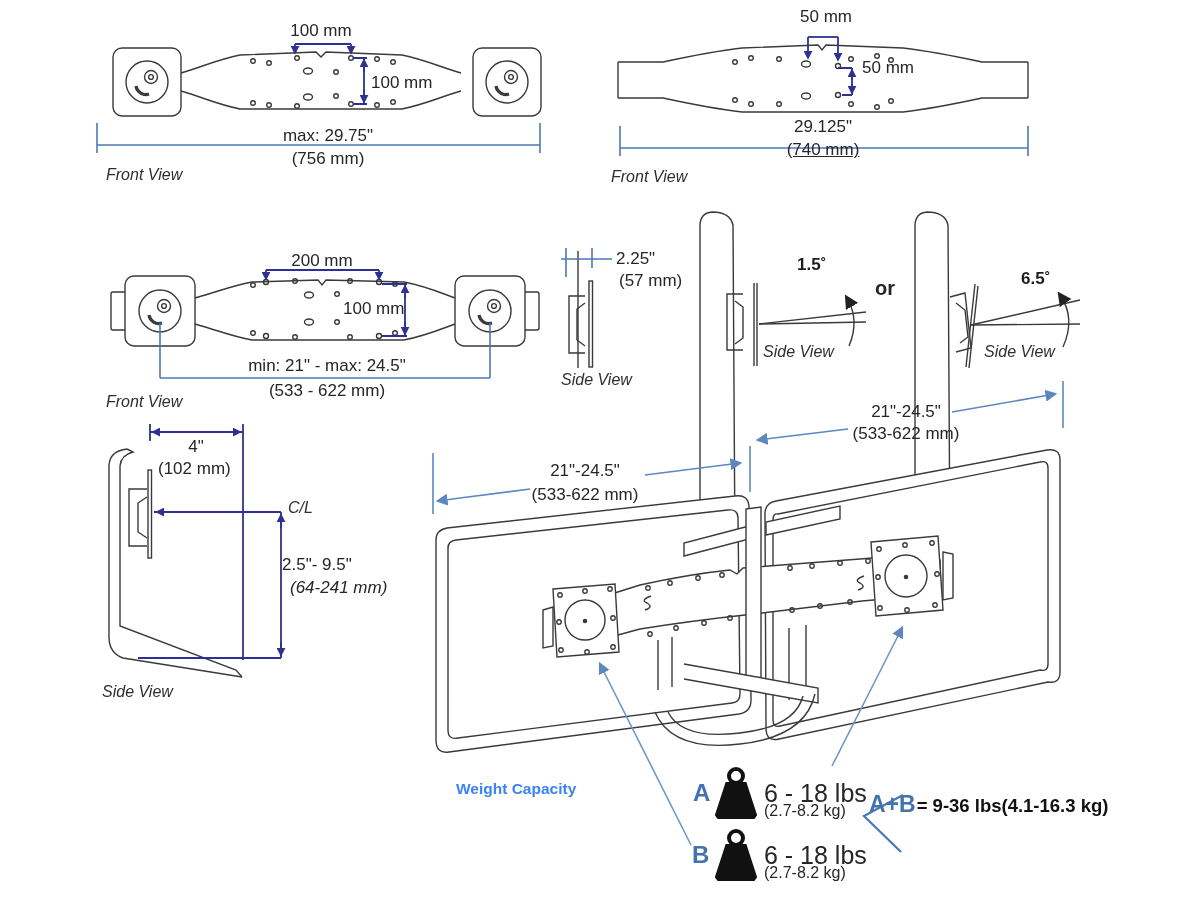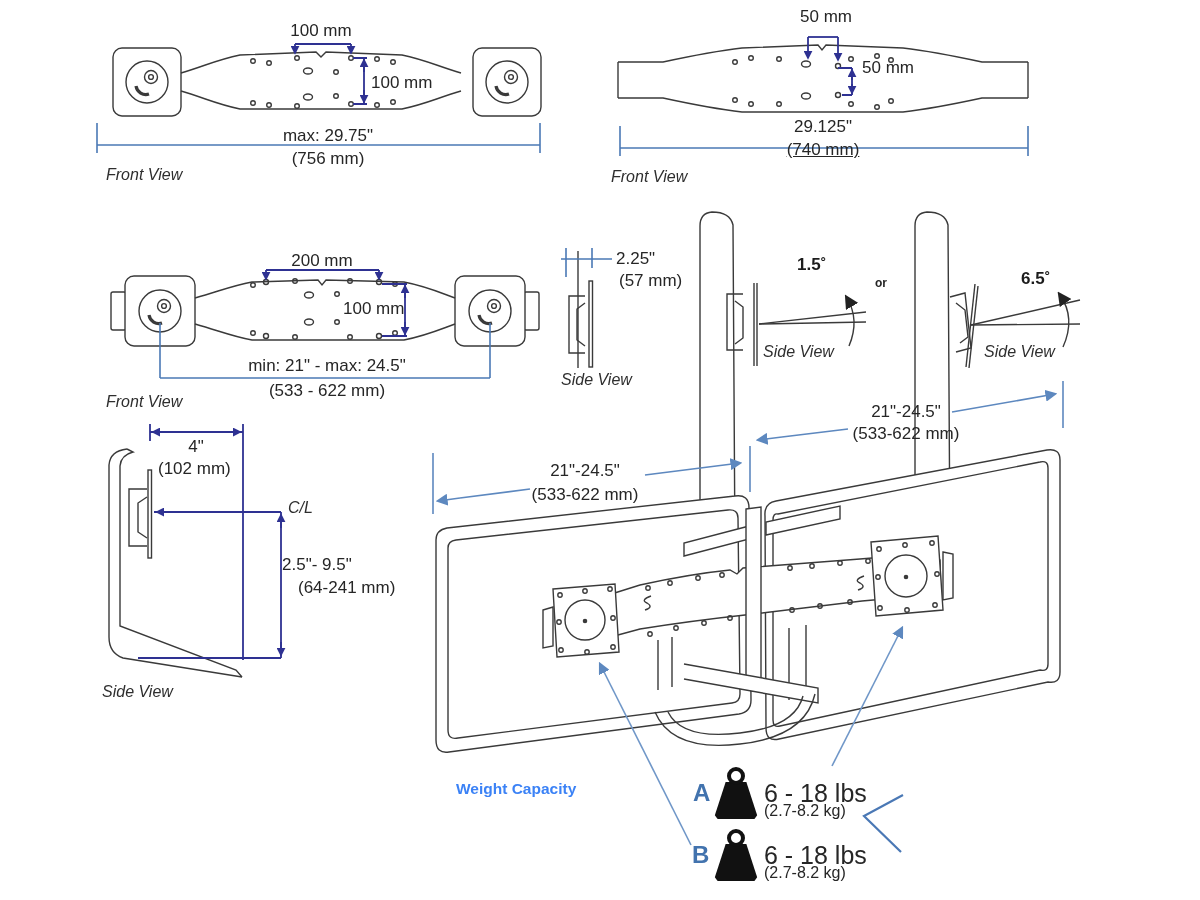--- a/index.html
+++ b/index.html
@@ -351,30 +351,30 @@
 <div class="t" style="left:343px;top:299px;">100 mm</div>
 <div class="t c" style="left:233px;top:356px;width:188px;">min: 21" - max: 24.5"</div>
 <div class="t c" style="left:233px;top:381px;width:188px;">(533 - 622 mm)</div>
 <div class="t it" style="left:106px;top:393px;">Front View</div>
 
 <div class="t" style="left:616px;top:249px;">2.25"</div>
 <div class="t" style="left:612px;top:271px;margin-left:7px;">(57 mm)</div>
 <div class="t it" style="left:561px;top:371px;">Side View</div>
 
 <div class="t deg" style="left:797px;top:255px;">1.5˚</div>
-<div class="t b" style="left:875px;top:277px;font-size:12px;">or</div>
+<div class="t b" style="left:875px;top:277px;font-size:20px;">or</div>
 <div class="t it" style="left:763px;top:343px;">Side View</div>
 <div class="t deg" style="left:1021px;top:269px;">6.5˚</div>
 <div class="t it" style="left:984px;top:343px;">Side View</div>
 
 <div class="t c" style="left:176px;top:437px;width:40px;">4"</div>
 <div class="t" style="left:158px;top:459px;">(102 mm)</div>
 <div class="t it" style="left:288px;top:499px;">C/L</div>
 <div class="t" style="left:282px;top:555px;">2.5"- 9.5"</div>
-<div class="t" style="left:298px;top:578px;">(64-241 mm)</div>
+<div class="t" style="left:290px;top:578px;font-style:italic;">(64-241 mm)</div>
 <div class="t it" style="left:102px;top:683px;">Side View</div>
 
 <div class="t c" style="left:515px;top:461px;width:140px;">21"-24.5"</div>
 <div class="t c" style="left:515px;top:485px;width:140px;">(533-622 mm)</div>
 <div class="t c" style="left:840px;top:402px;width:132px;">21"-24.5"</div>
 <div class="t c" style="left:840px;top:424px;width:132px;">(533-622 mm)</div>
 
 <div class="t wtitle" style="left:456px;top:780px;">Weight Capacity</div>
 
 <div class="t blueletter" style="left:693px;top:779px;">A</div>
@@ -392,14 +392,18 @@
 <div class="kb" style="left:712px;top:829px;">
   <div class="kb-ring"></div>
   <div class="kb-body">
     <span class="kb-lb">LB</span>
     <span class="kb-kg">kg</span>
   </div>
 </div>
 <div class="t lbs" style="left:764px;top:841px;">6 - 18 lbs</div>
 <div class="t sm" style="left:764px;top:864px;">(2.7-8.2 kg)</div>
 
-
+<div class="combined" style="left:869px;top:791px;">
+  <span class="ab">A+B</span>
+  <span class="val">= 9-36 lbs(4.1-16.3 kg)</span>
 </div>
 
+</div>
+
 </body></html>

